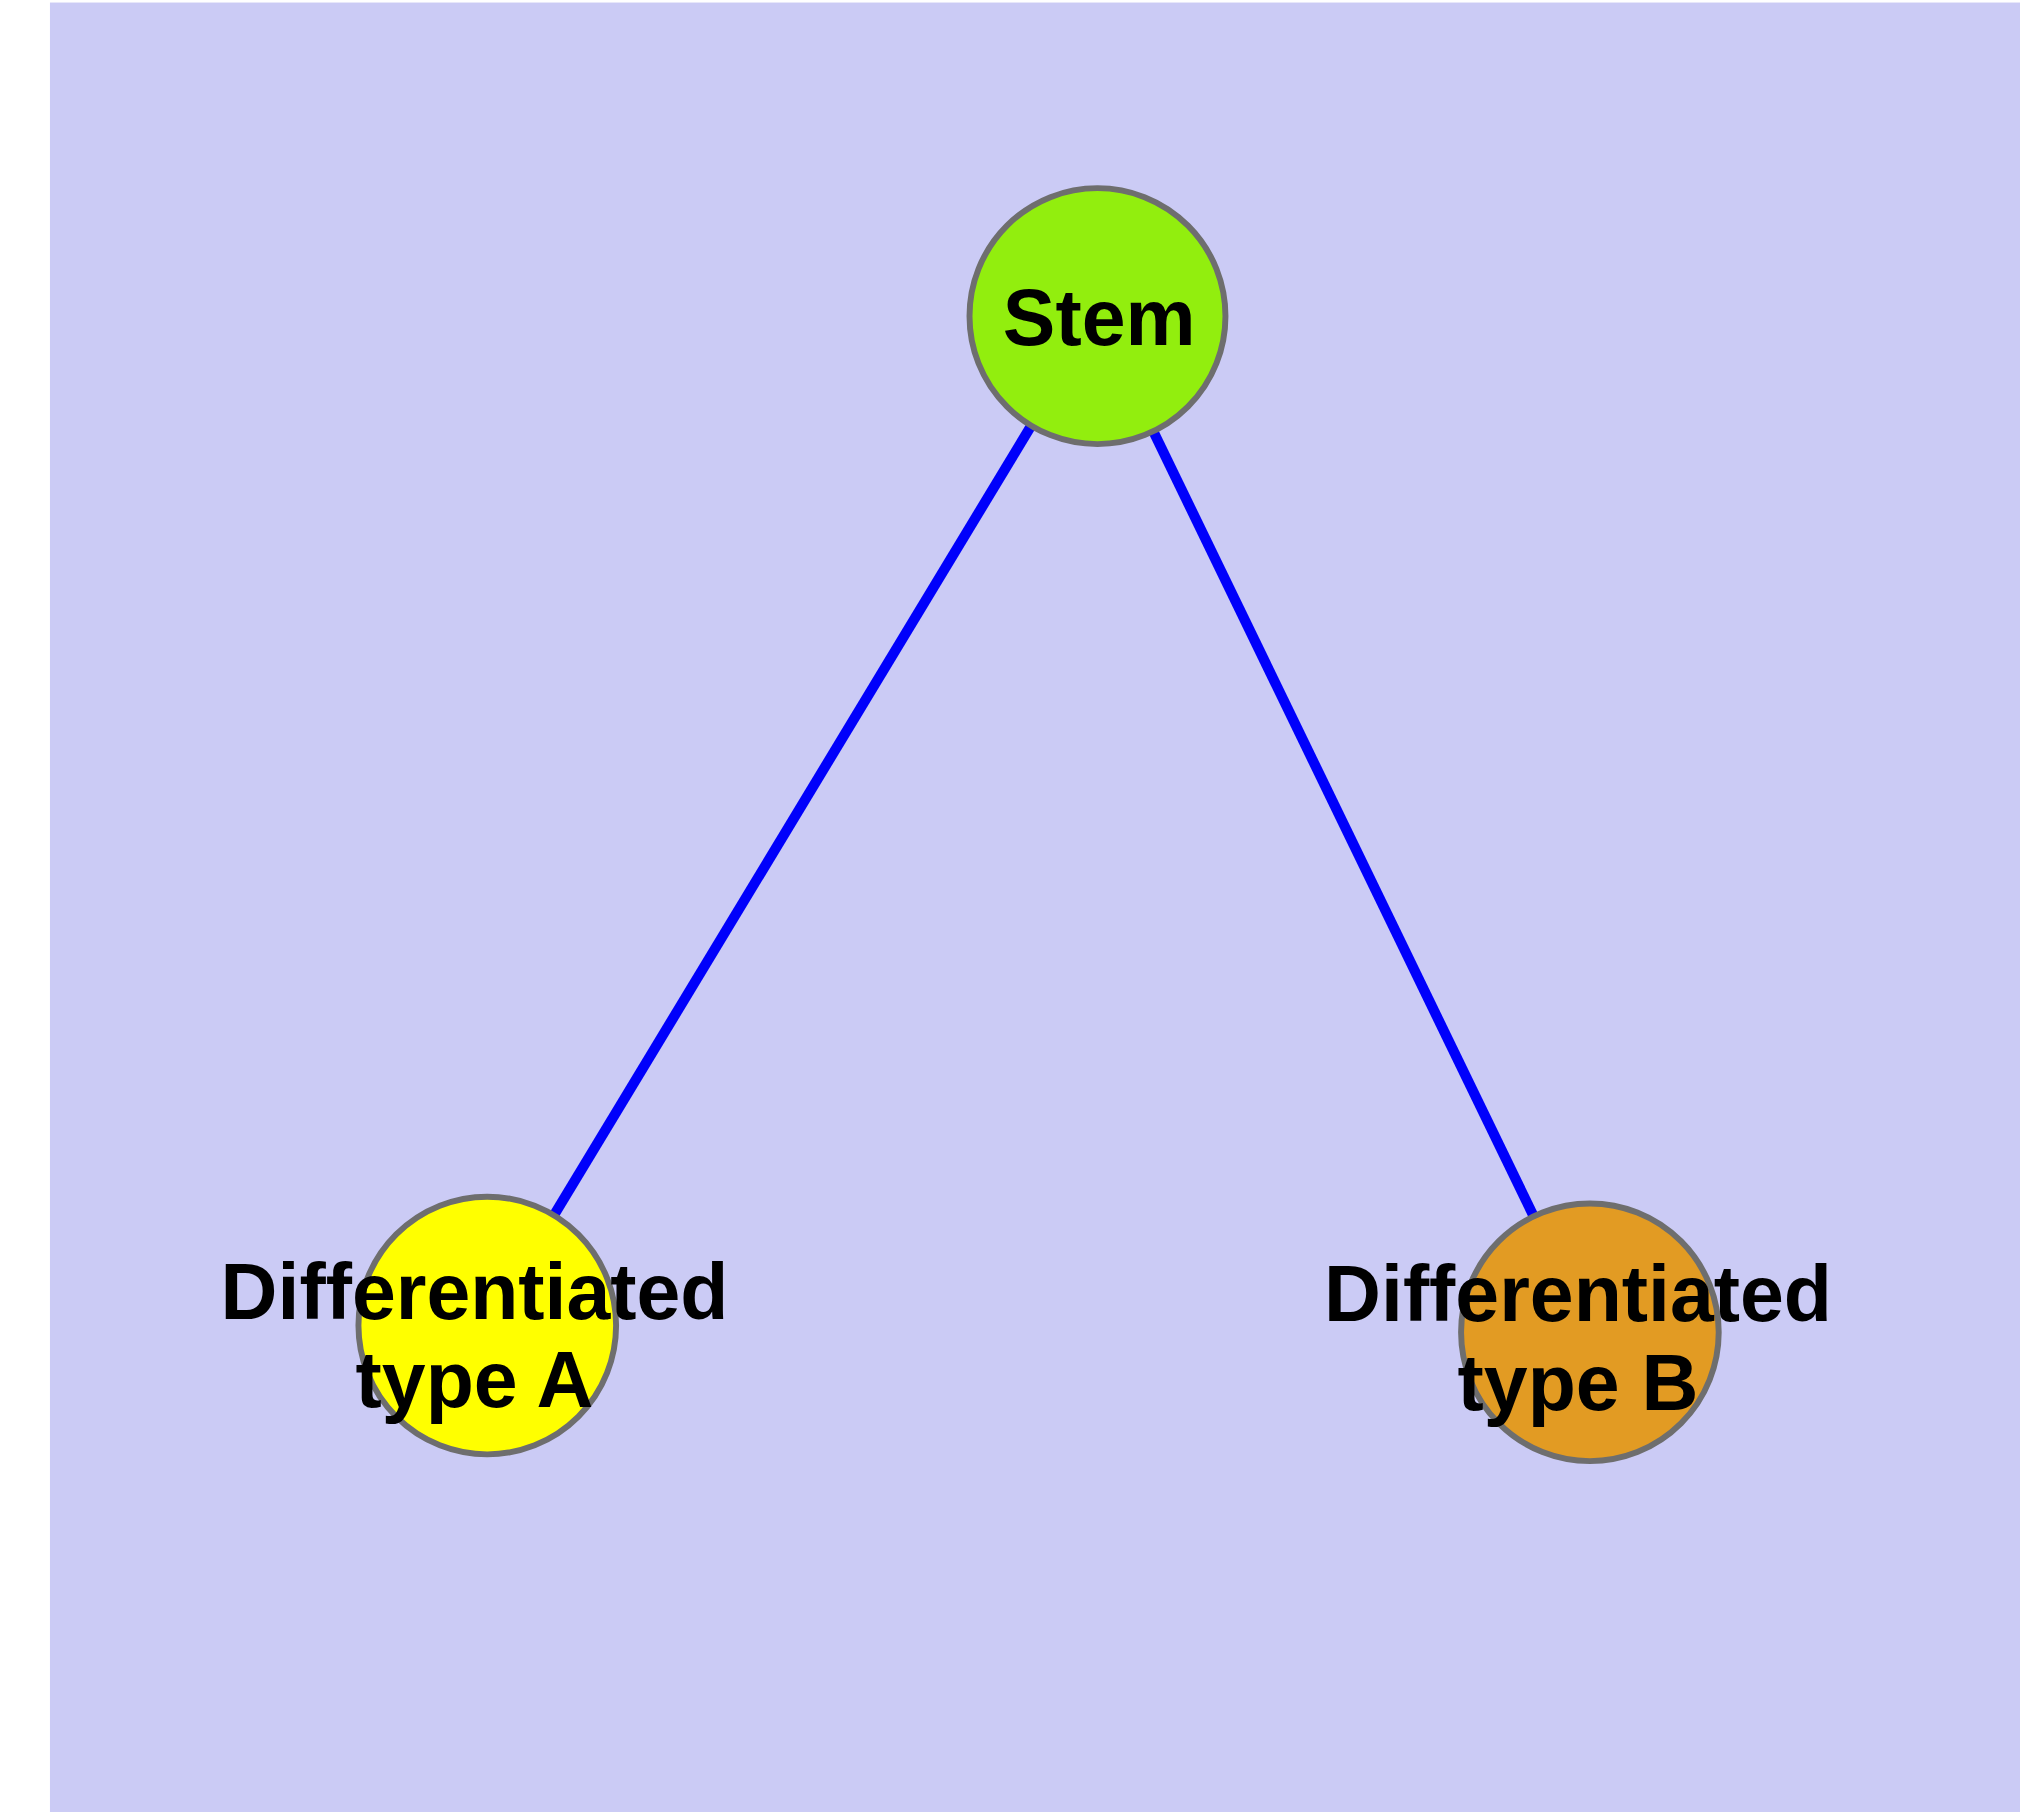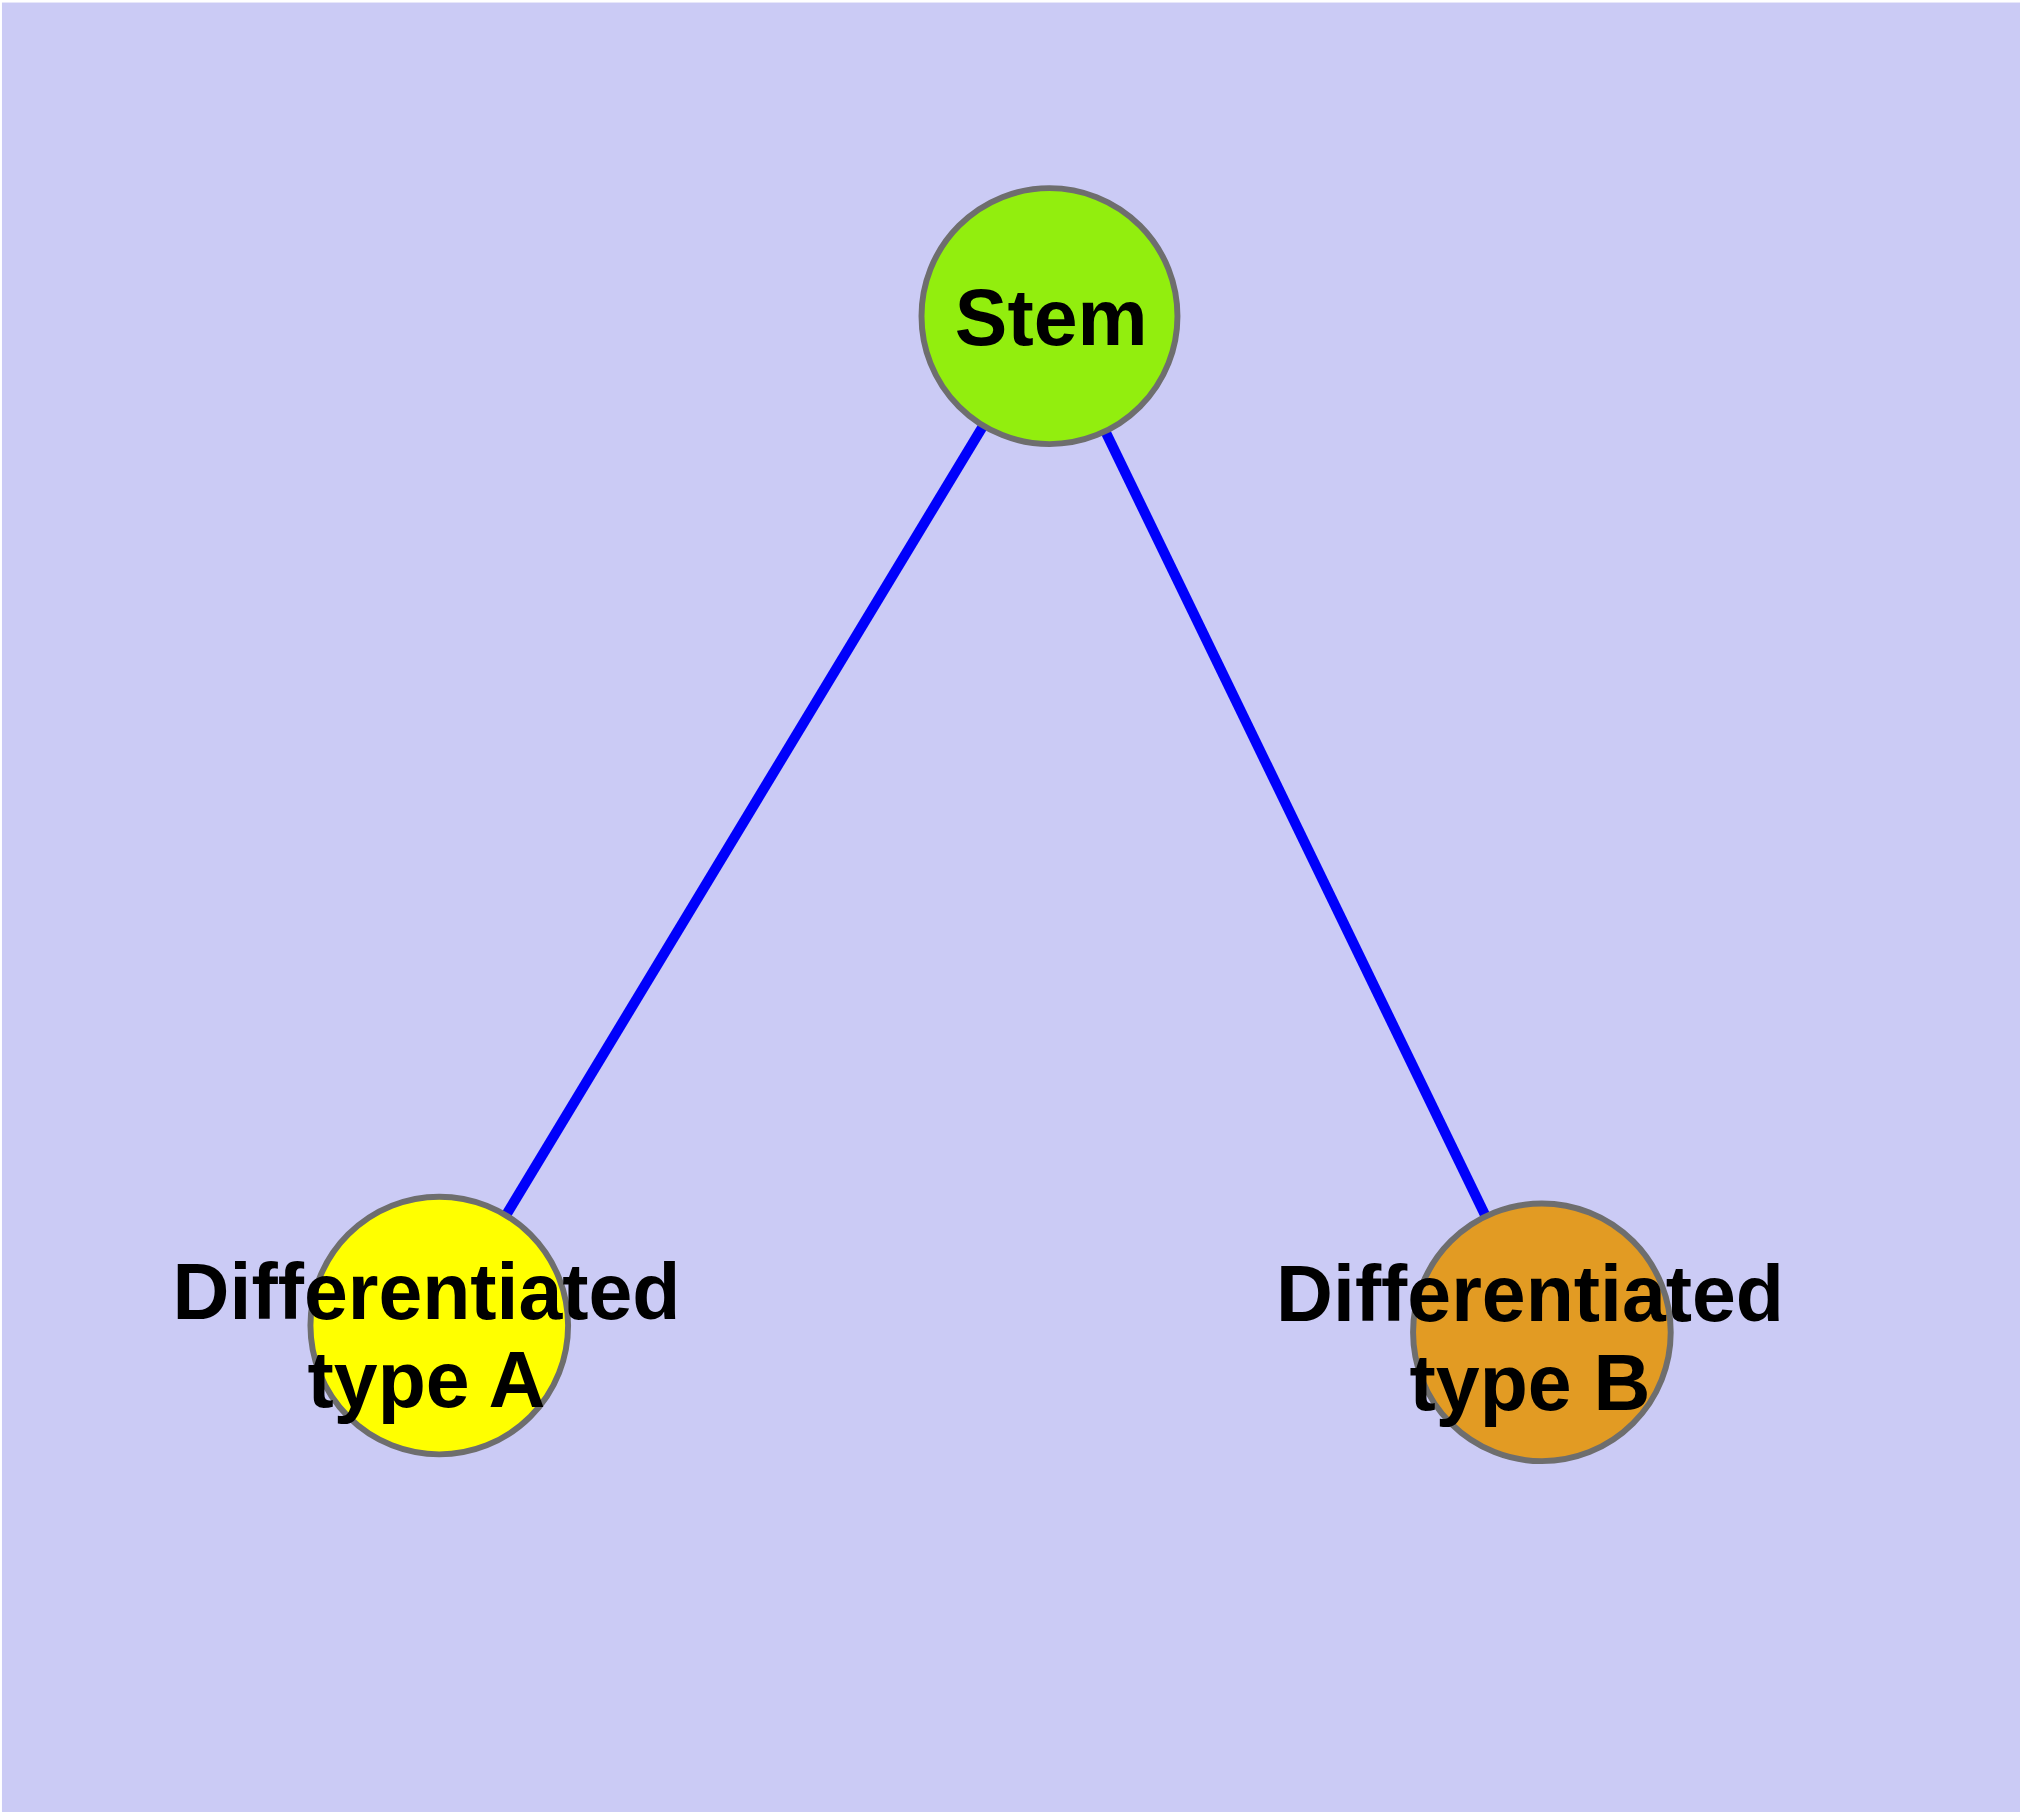--- a/index.html
+++ b/index.html
@@ -7,20 +7,21 @@
     padding: 0;
     width: 2021px;
     height: 1812px;
     background: #FFFFFF;
     overflow: hidden;
   }
   #figure-wrap {
     position: relative;
     width: 1755px;
     height: 1812px;
+    margin-left: 48px;
   }
   svg {
     display: block;
     width: 2021px;
     height: 1812px;
   }
   .node-label {
     font-family: "Liberation Sans", sans-serif;
     font-weight: bold;
     fill: #000000;

